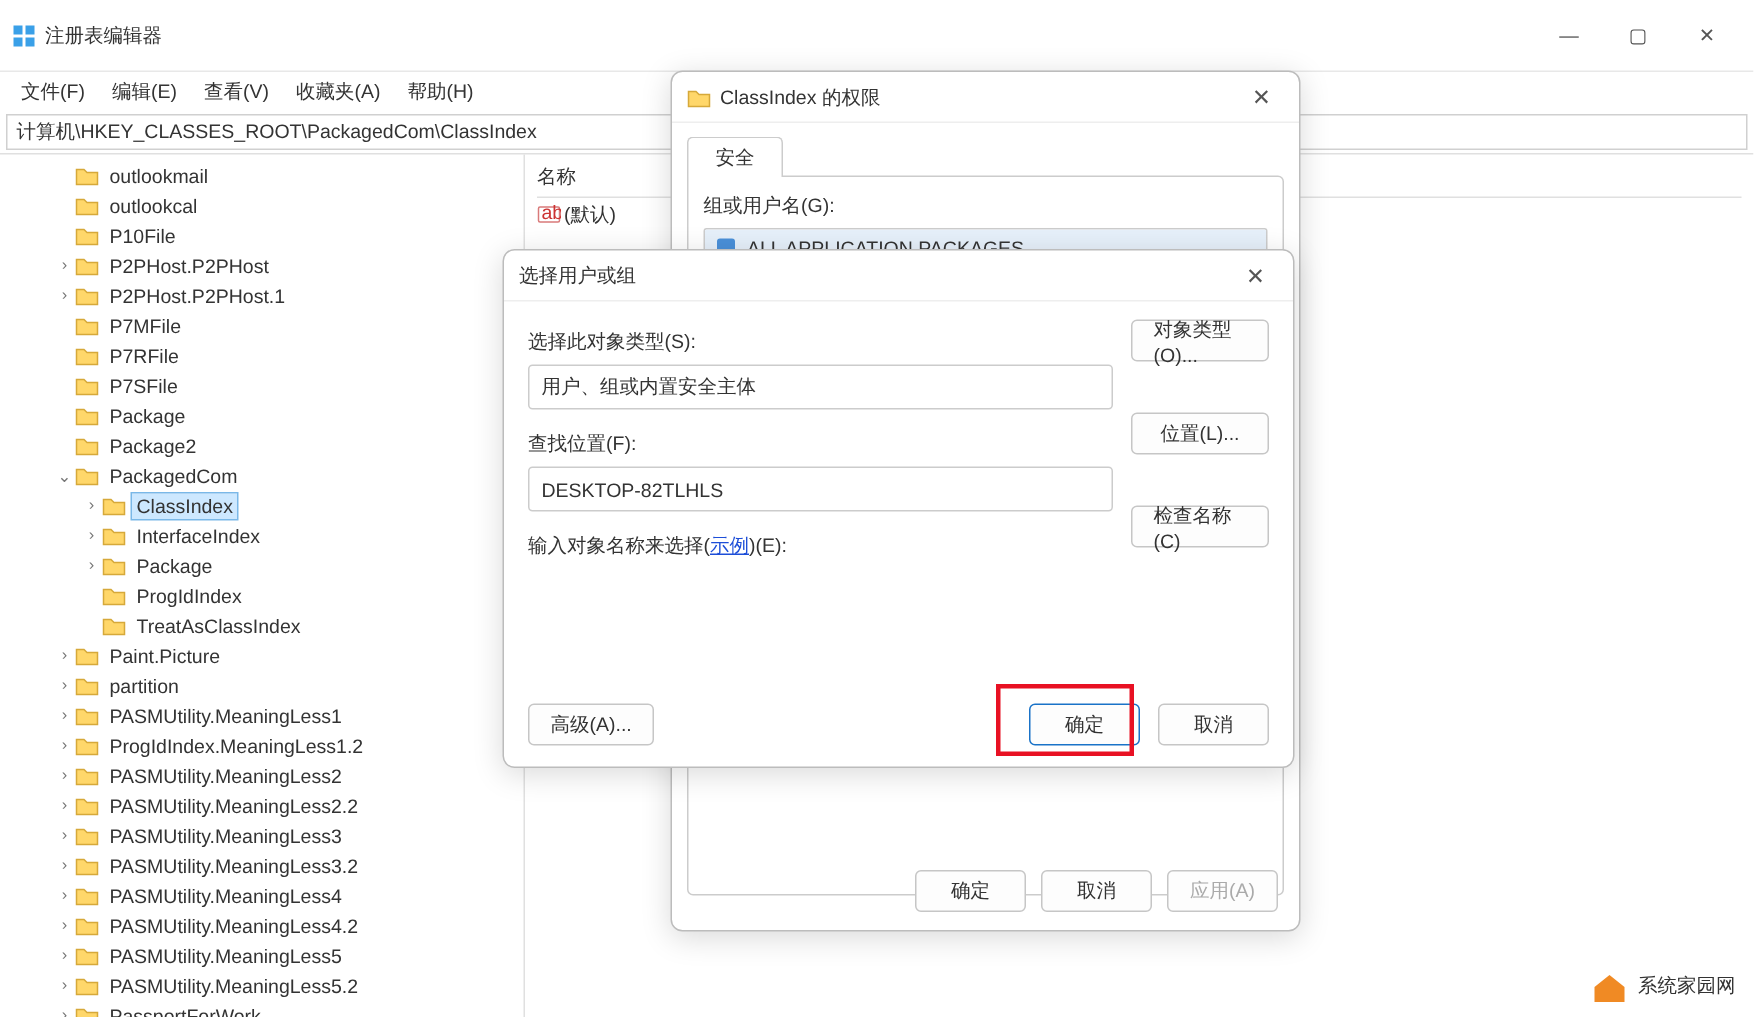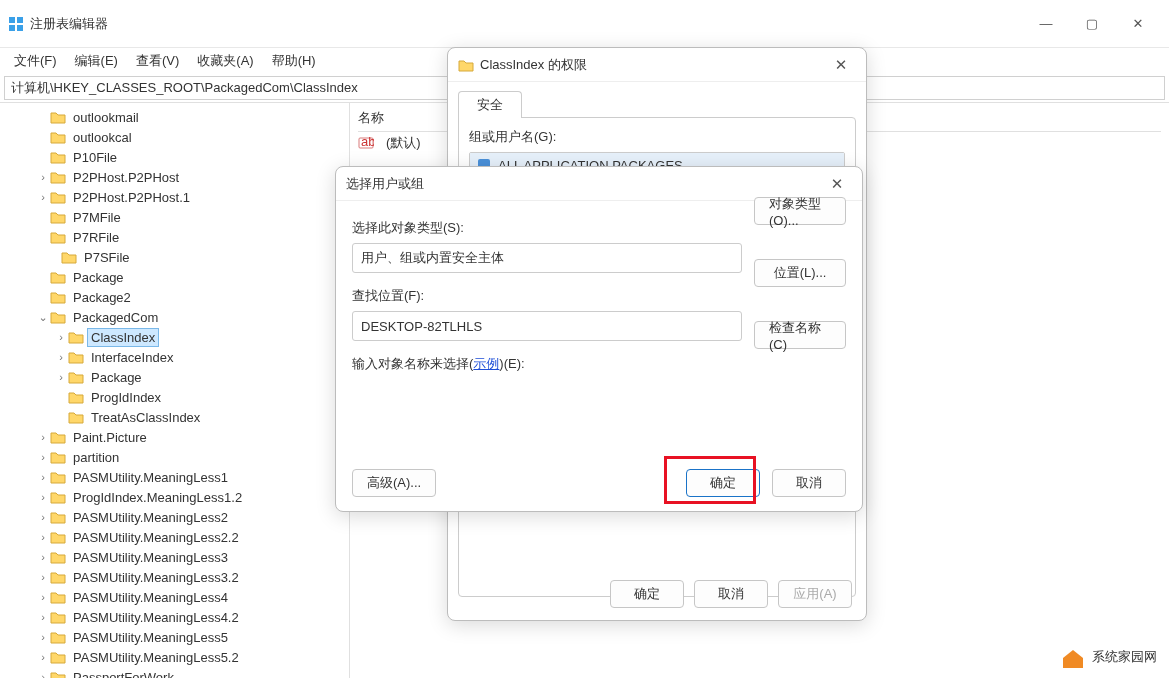--- a/index.html
+++ b/index.html
@@ -17,21 +17,21 @@
 .tree-item{display:flex;align-items:center;height:20px;white-space:nowrap;cursor:default}
 .chev{width:14px;display:inline-flex;justify-content:center;color:#777;font-size:11px}
 .fold{width:16px;height:14px;display:inline-flex;align-items:center;margin-right:4px}
 .fold svg{width:16px;height:14px}
 .tree-label{padding:1px 3px}
 .tree-label.sel{background:#cde8ff;outline:1px solid #7ab8e8}
 .right{flex:1;padding:6px 8px}
 .list-hdr{display:flex;border-bottom:1px solid #e0e0e0;padding-bottom:4px}
 .list-col{width:80px}
 .list-row{display:flex;align-items:center;padding:2px 0}
-.str-icon{width:16px;height:16px;margin-right:12px}
+.str-icon{width:16px;height:16px;margin-right:2px}
 .dialog{position:absolute;background:#fff;border:1px solid #bcbcbc;border-radius:8px;box-shadow:0 4px 20px rgba(0,0,0,.15)}
 .dlg-perm{left:447px;top:47px;width:420px;height:574px}
 .dlg-title{height:34px;display:flex;align-items:center;padding:0 10px;border-bottom:1px solid #eee}
 .dlg-title .fold{margin-right:6px}
 .dlg-close{margin-left:auto;width:30px;text-align:center;color:#555;font-size:15px}
 .tab-row{padding:8px 10px 0 10px}
 .tab{display:inline-block;border:1px solid #ccc;border-bottom:none;border-radius:4px 4px 0 0;padding:4px 18px;background:#fff;position:relative;top:1px}
 .tab-content{border:1px solid #ccc;margin:0 10px;padding:10px;height:480px;border-radius:0 4px 4px 4px}
 .group-label{margin-bottom:6px}
 .listbox{border:1px solid #ccc;height:40px;border-radius:2px;overflow:hidden}
@@ -40,21 +40,21 @@
 .btn-row{position:absolute;bottom:12px;left:0;right:0;display:flex;justify-content:flex-end;gap:10px;padding:0 14px}
 .btn{min-width:74px;height:28px;border:1px solid #c6c6c6;border-radius:4px;background:#fdfdfd;padding:0 14px;display:inline-flex;align-items:center;justify-content:center;cursor:default}
 .btn.disabled{color:#aaa}
 .dlg-select{left:335px;top:166px;width:528px;height:346px}
 .dlg-select .body{padding:12px 16px}
 .fieldlbl{margin:6px 0}
 .readonly{border:1px solid #ccc;border-radius:3px;height:30px;padding:4px 8px;display:flex;align-items:center}
 .link{color:#1d4ed8;text-decoration:underline}
 .textarea{border:1px solid #ccc;border-radius:3px;height:70px;padding:4px 8px}
 .textarea span{text-decoration:underline}
-.side-btn-col{position:absolute;right:16px;top:30px;display:flex;flex-direction:column;gap:34px}
+.side-btn-col{position:absolute;right:16px;top:46px;display:flex;flex-direction:column;gap:34px}
 .side-btn-col .btn{width:92px}
 .dlg-select .bottom{position:absolute;bottom:14px;left:16px;right:16px;display:flex;align-items:center}
 .highlight{position:absolute;border:3px solid #e81123;pointer-events:none}
 .hl-ok{left:664px;top:456px;width:92px;height:48px}
 .watermark{position:absolute;right:12px;bottom:8px;display:flex;align-items:center;gap:6px;font-size:15px;color:#666}
 .wm-icon{width:26px;height:26px}
 </style>
 </head>
 <body>
 
@@ -145,21 +145,21 @@
       </div>
       <div class="tree-item" style="padding-left: 36px;">
         <span class="chev"></span>
         <span class="fold">
           <svg viewBox="0 0 16 14">
             <path d="M1 3h5l2 2h7v8H1z" fill="#ffd76a" stroke="#d6a93a"></path>
           </svg>
         </span>
         <span class="tree-label">P7RFile</span>
       </div>
-      <div class="tree-item" style="padding-left: 36px; margin-left: 11px;">
+      <div class="tree-item" style="padding-left: 36px;">
         <span class="chev"></span>
         <span class="fold">
           <svg viewBox="0 0 16 14">
             <path d="M1 3h5l2 2h7v8H1z" fill="#ffd76a" stroke="#d6a93a"></path>
           </svg>
         </span>
         <span class="tree-label">P7SFile</span>
       </div>
       <div class="tree-item" style="padding-left: 36px;">
         <span class="chev"></span>

